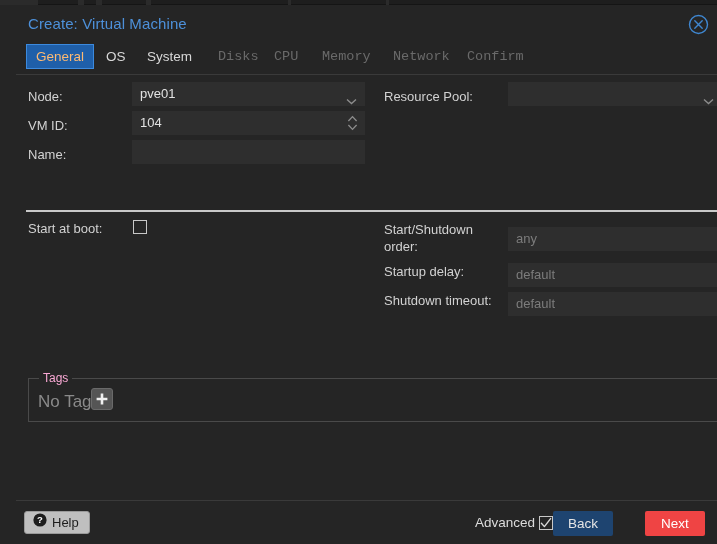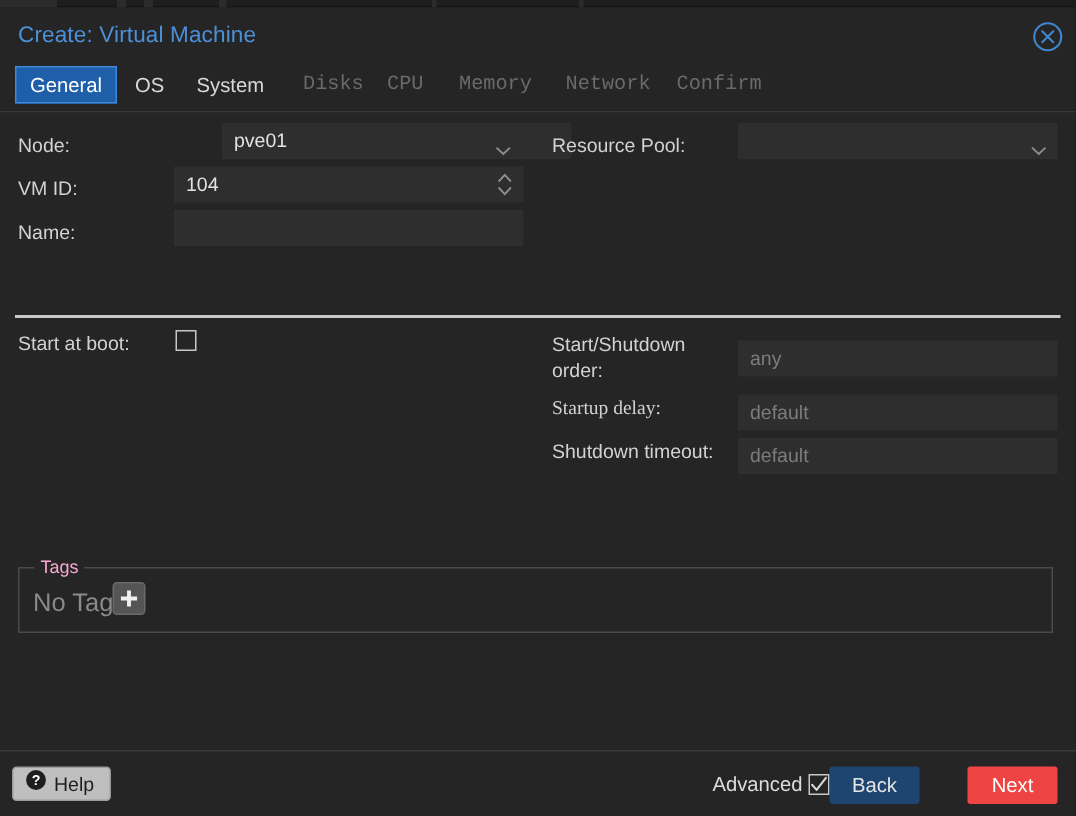--- a/index.html
+++ b/index.html
@@ -22,20 +22,21 @@
     background: #2b2b2b;
   }
 
   .dialog {
     position: absolute;
     top: 5px; left: 0;
     width: 717px; height: 539px;
     background: #252525;
     display: flex;
     flex-direction: column;
+    padding-left: 16px;
   }
 
   
   .titlebar {
     position: relative;
     height: 38px;
     flex: 0 0 38px;
     background: #252525;
   }
   .title {
@@ -70,21 +71,21 @@
     padding: 0 9px;
     font-size: 13.5px;
     color: #d8d8d8;
     white-space: nowrap;
     cursor: pointer;
     border: 1px solid transparent;
   }
   .tab.selected {
     background: #1f5fa9;
     border: 1px solid #3c8ade;
-    color: #ffffff;
+    color: #fdba74;
   }
   .tab.disabled {
     color: #6a6a6a;
     cursor: default;
     font-family: Liberation Mono, monospace;
   }
 
   
   .body {
     position: relative;
@@ -261,21 +262,21 @@
     <div class="tab disabled" style="left:192px;">Disks</div>
     <div class="tab disabled" style="left:248px;">CPU</div>
     <div class="tab disabled" style="left:367px;">Network</div>
     <div class="tab disabled" style="left:296px;">Memory</div>
     <div class="tab disabled" style="left:441px;">Confirm</div>
   </div>
 
   <div class="body">
 
     <div class="label" style="left:12px; top:14px;">Node:</div>
-    <input class="field" style="left: 116px; top: 7px; width: 233px; margin-left: 32px;" readonly="" value="pve01">
+    <input class="field" style="left: 116px; top: 7px; width: 233px;" readonly="" value="pve01">
     <span class="chev" style="left:330px; top:16px;">
       <svg width="11" height="7" viewBox="0 0 11 7">
           <path d="M1 1.4 L5.5 5.6 L10 1.4" fill="none" stroke="#8d8d8d" stroke-width="1.3"></path>
         </svg>
     </span>
 
     <div class="label" style="left:12px; top:43px;">VM ID:</div>
     <input class="field" style="left: 116px; top: 36px; width: 233px;" value="104">
     <span class="spin" style="left:331px; top:40px;">
       <svg width="11" height="16" viewBox="0 0 11 16">
@@ -296,21 +297,21 @@
     </span>
 
     <div class="divider" style="top:135px;"></div>
 
     <div class="label" style="left:12px; top:146px;">Start at boot:</div>
     <div class="checkbox" style="left:117px; top:145px;"></div>
 
     <div class="label" style="left:368px; top:146px; width:120px; white-space:normal; line-height:17px;">Start/Shutdown order:</div>
     <input class="field plain" style="left: 492px; top: 152px; width: 213px;" placeholder="any">
 
-    <div class="label" style="left:368px; top:189px;font-family:Liberation Serif, serif;">Startup delay:</div>
+    <div class="label" style="left:368px; top:189px;">Startup delay:</div>
     <input class="field plain" style="left: 492px; top: 188px; width: 213px;" placeholder="default">
 
     <div class="label" style="left:368px; top:218px;">Shutdown timeout:</div>
     <input class="field plain" style="left: 492px; top: 217px; width: 213px;" placeholder="default">
 
     <div class="tags-fs">
       <div class="tags-legend">Tags</div>
       <div class="tags-none">No Tags</div>
       <div class="tag-add">
         <svg width="20" height="20" viewBox="0 0 20 20">

